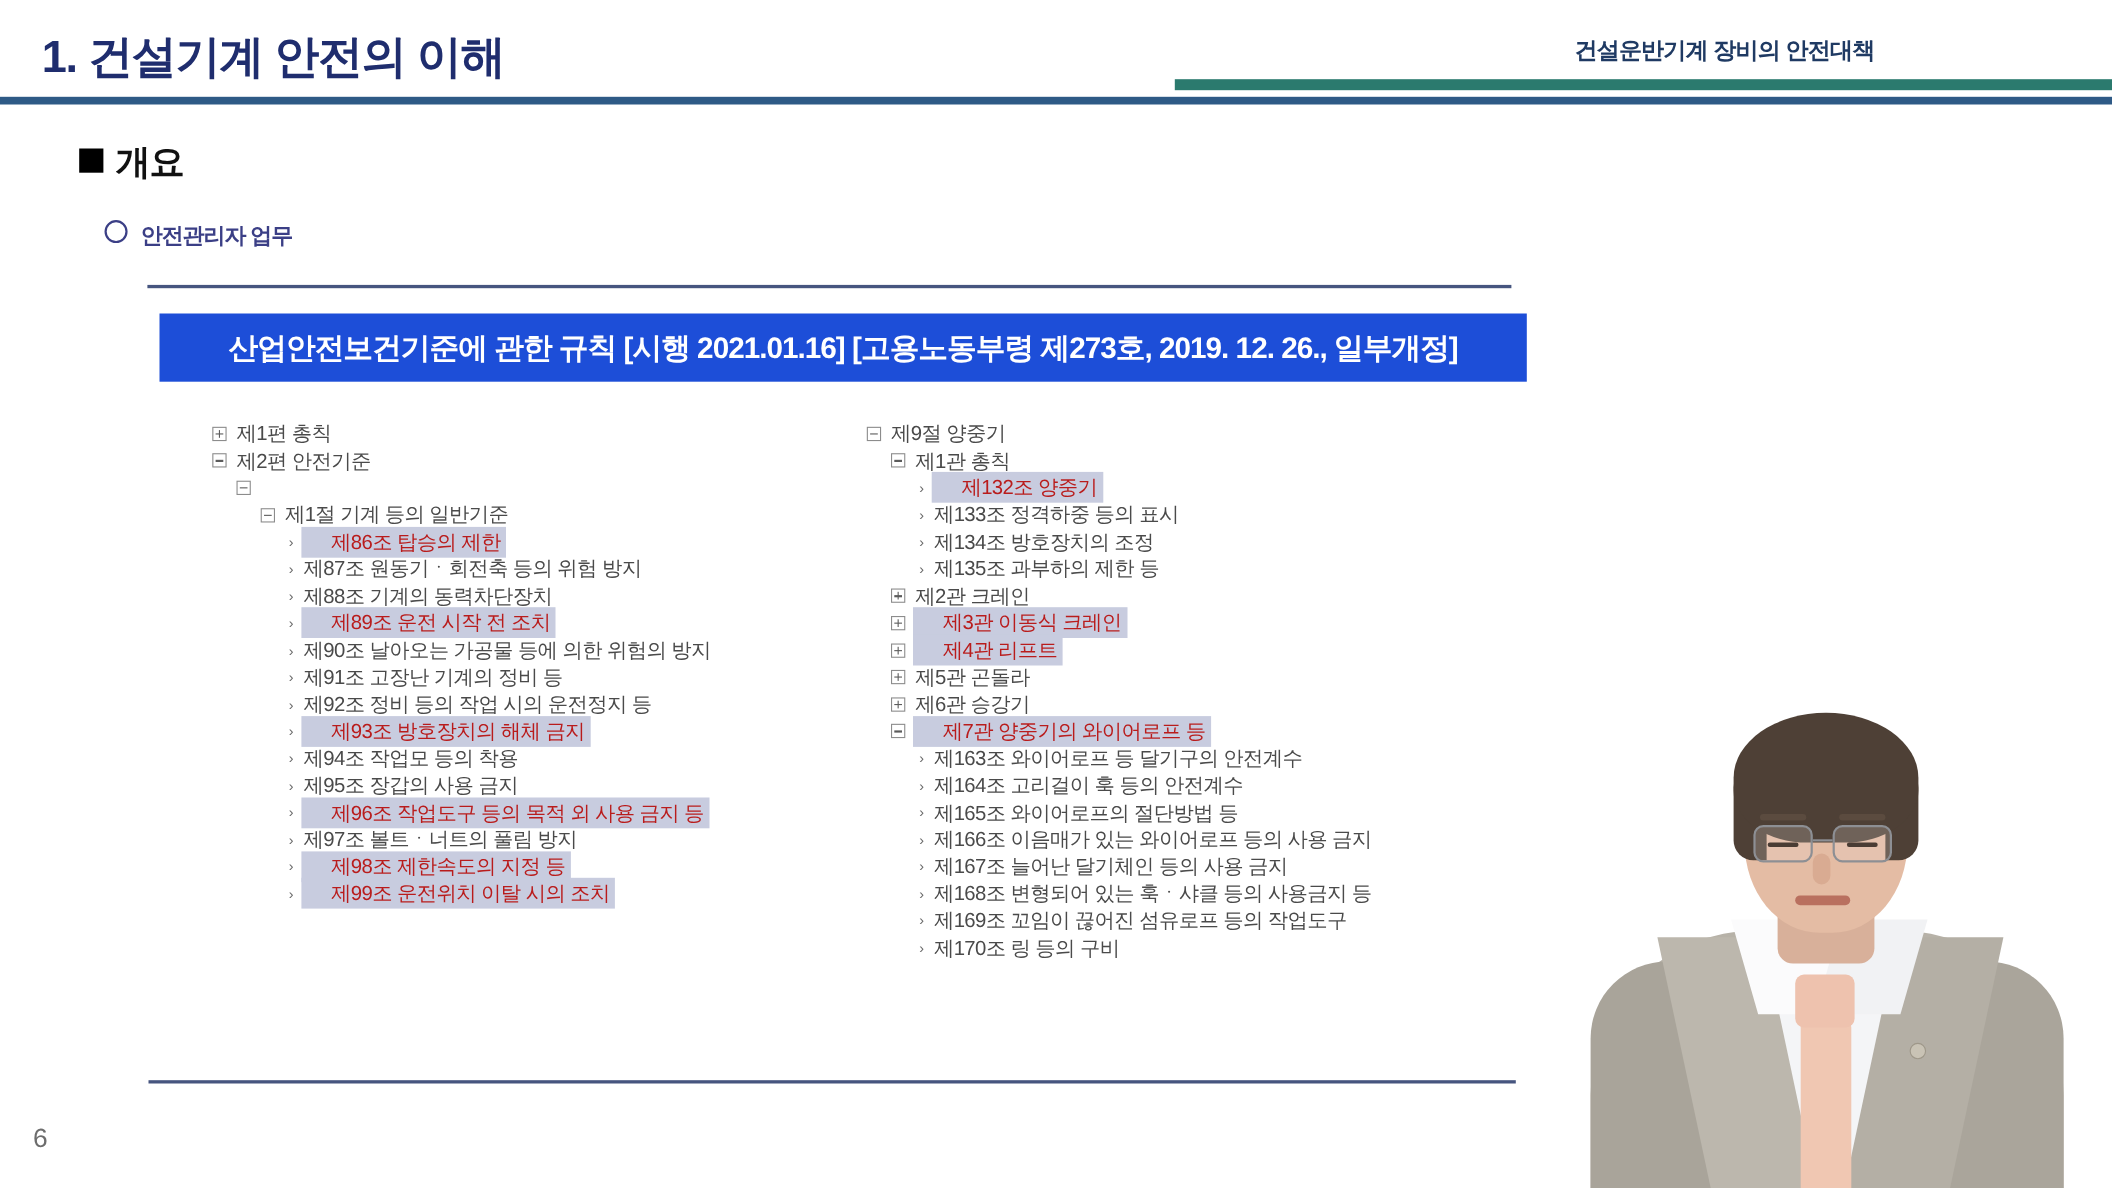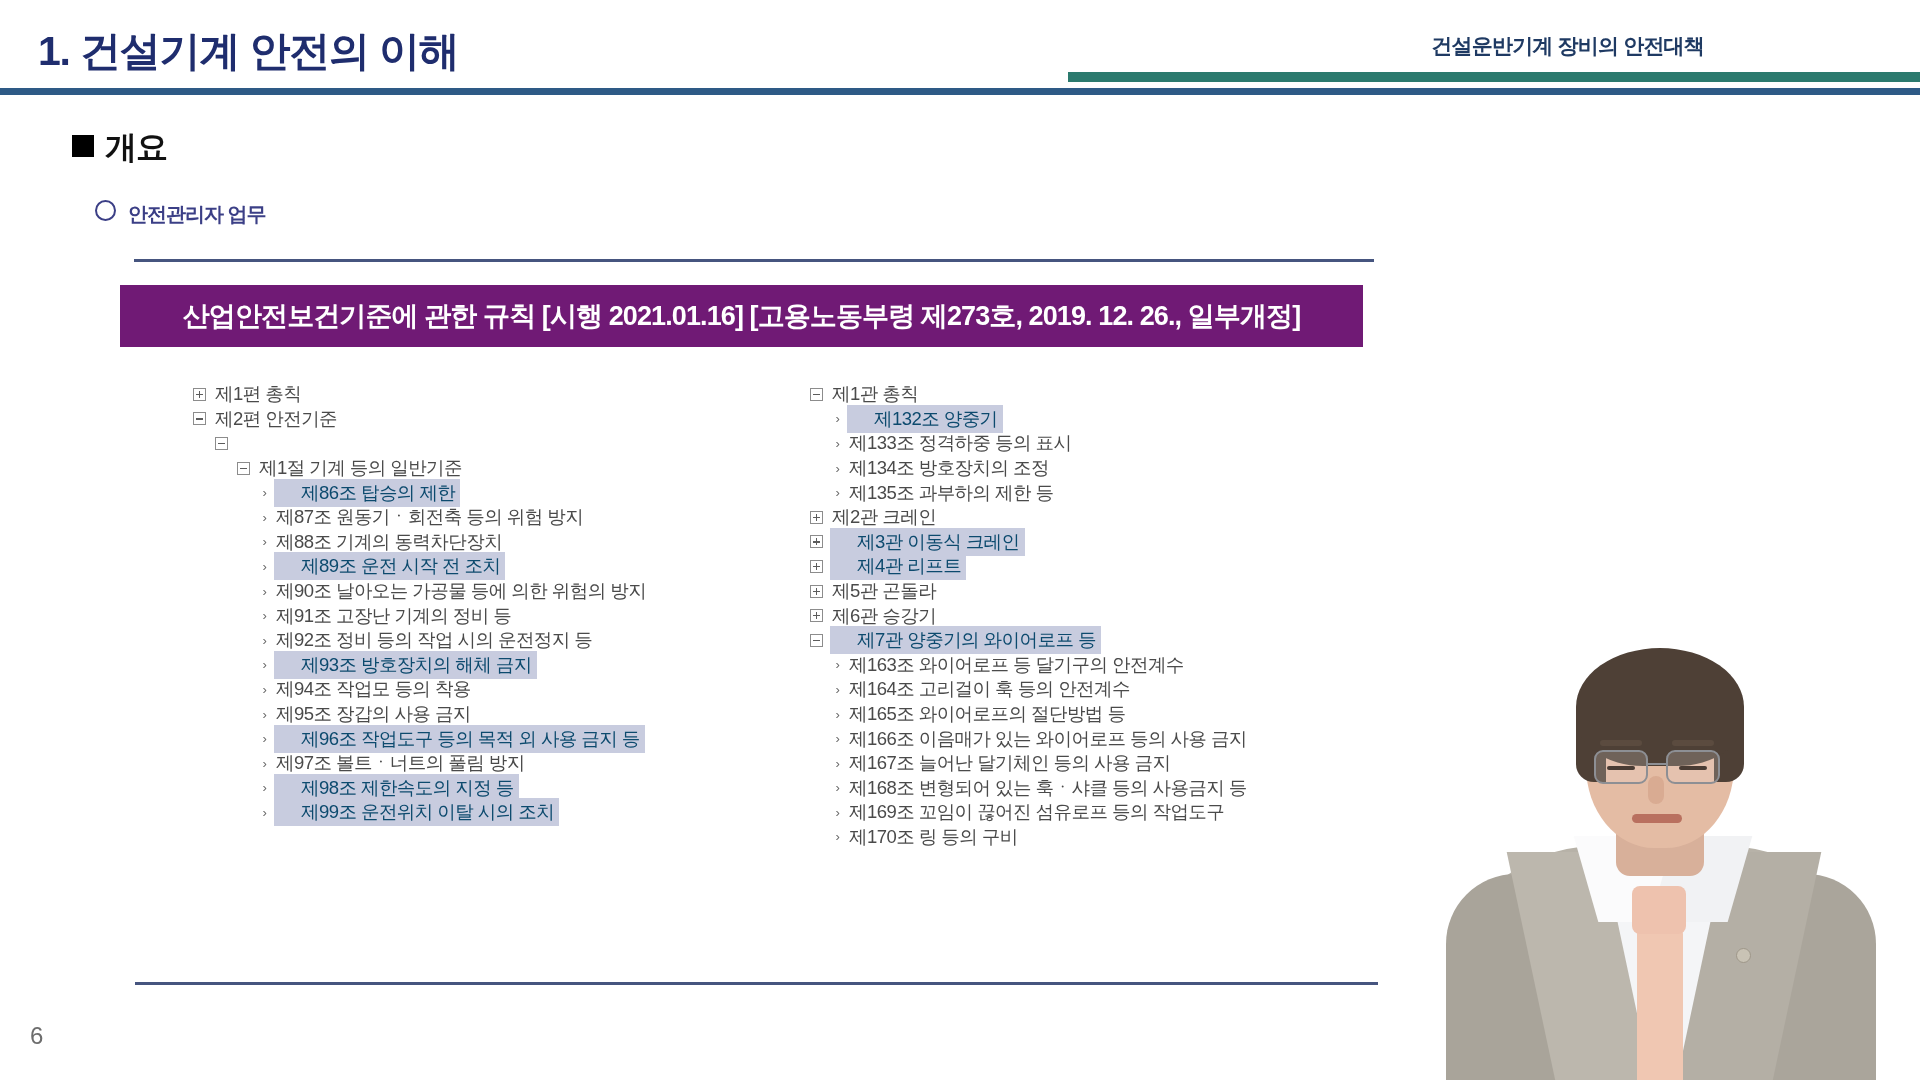--- a/index.html
+++ b/index.html
@@ -113,25 +113,25 @@
     left: 134px;
     top: 259px;
     width: 1240px;
     height: 3px;
     background: #46557f;
   }
 
   
   #regulation-banner {
     position: absolute;
-    left: 120px;
+    left: 145px;
     top: 285px;
     width: 1243px;
     height: 62px;
-    background: #701a75;
+    background: #1d4ed8;
     display: flex;
     align-items: center;
     justify-content: center;
   }
   #regulation-banner-text {
     font-size: 27px;
     font-weight: 700;
     letter-spacing: -0.9px;
     color: #ffffff;
     white-space: nowrap;
@@ -212,21 +212,21 @@
     flex: 0 0 auto;
     color: #6b6b6b;
     font-size: 13px;
     line-height: 1;
     text-align: center;
   }
 
   
   .tree-node.highlighted .node-label {
     background: #c8ccdf;
-    color: #0c4a6e;
+    color: #b91c1c;
     padding-left: 27px;
   }
   .tree-node.underlined .node-label {
     text-decoration: underline;
     text-underline-offset: 3px;
   }
 
   
   #bottom-divider {
     position: absolute;
@@ -568,20 +568,24 @@
         <div class="tree-node lvl-3 highlighted">
           <span class="arrow-icon">›</span>
           <span class="node-label">제98조 제한속도의 지정 등</span>
         </div>
         <div class="tree-node lvl-3 highlighted">
           <span class="arrow-icon">›</span>
           <span class="node-label">제99조 운전위치 이탈 시의 조치</span>
         </div>
       </div>
     <div class="tree-column" id="tree-column-right">
+        <div class="tree-node lvl-0">
+          <span class="toggle-icon"></span>
+          <span class="node-label">제9절 양중기</span>
+        </div>
         <div class="tree-node lvl-1">
           <span class="toggle-icon"></span>
           <span class="node-label">제1관 총칙</span>
         </div>
         <div class="tree-node lvl-2 highlighted">
           <span class="arrow-icon">›</span>
           <span class="node-label">제132조 양중기</span>
         </div>
         <div class="tree-node lvl-2">
           <span class="arrow-icon">›</span>

